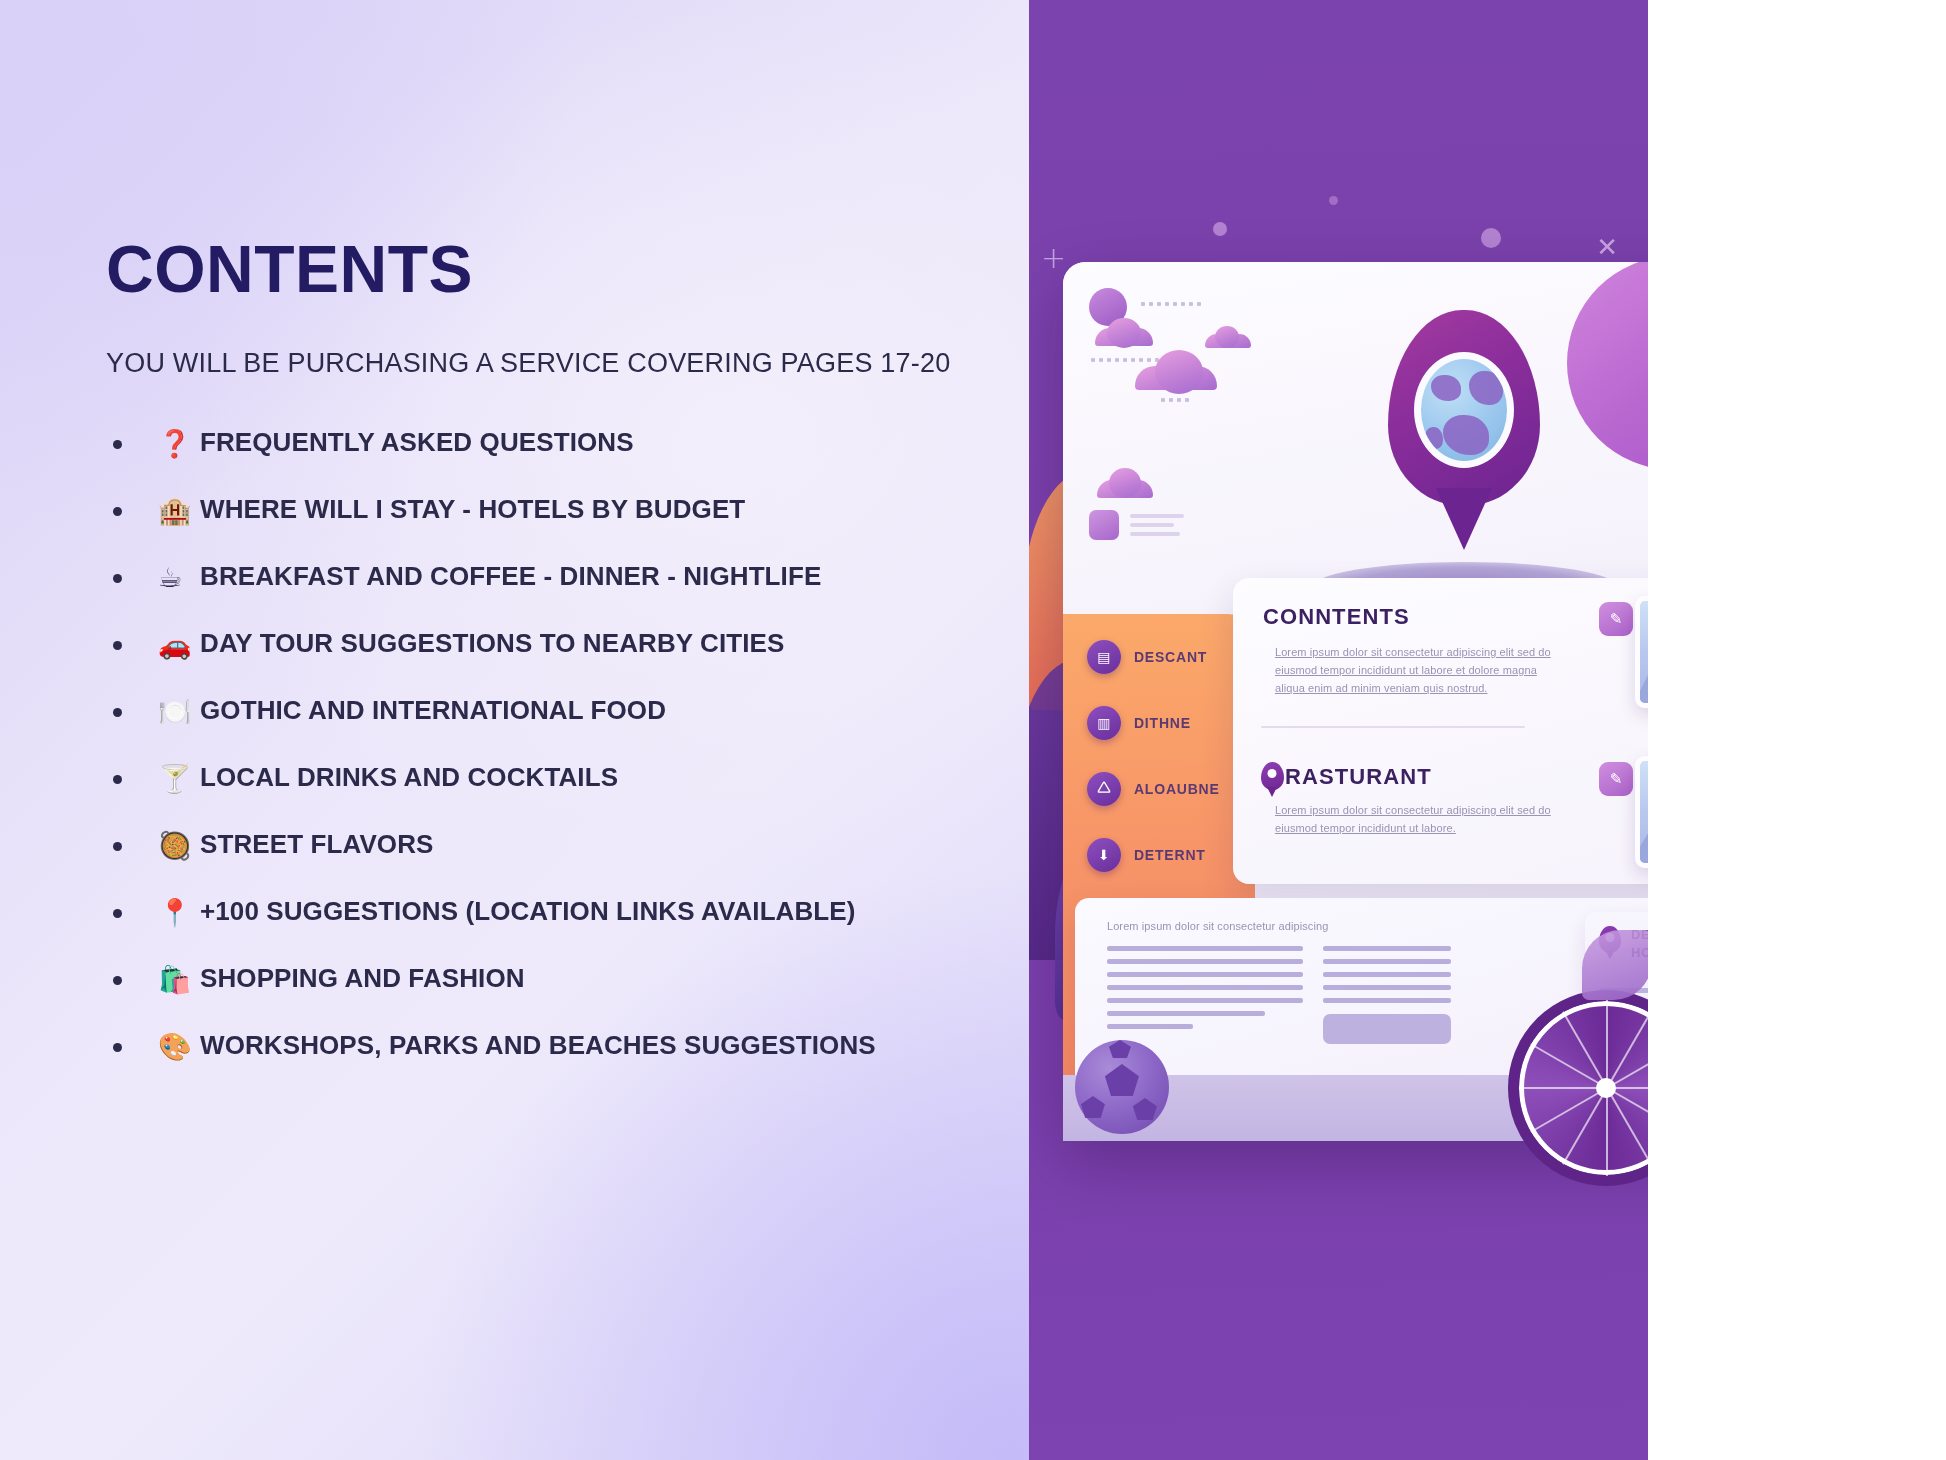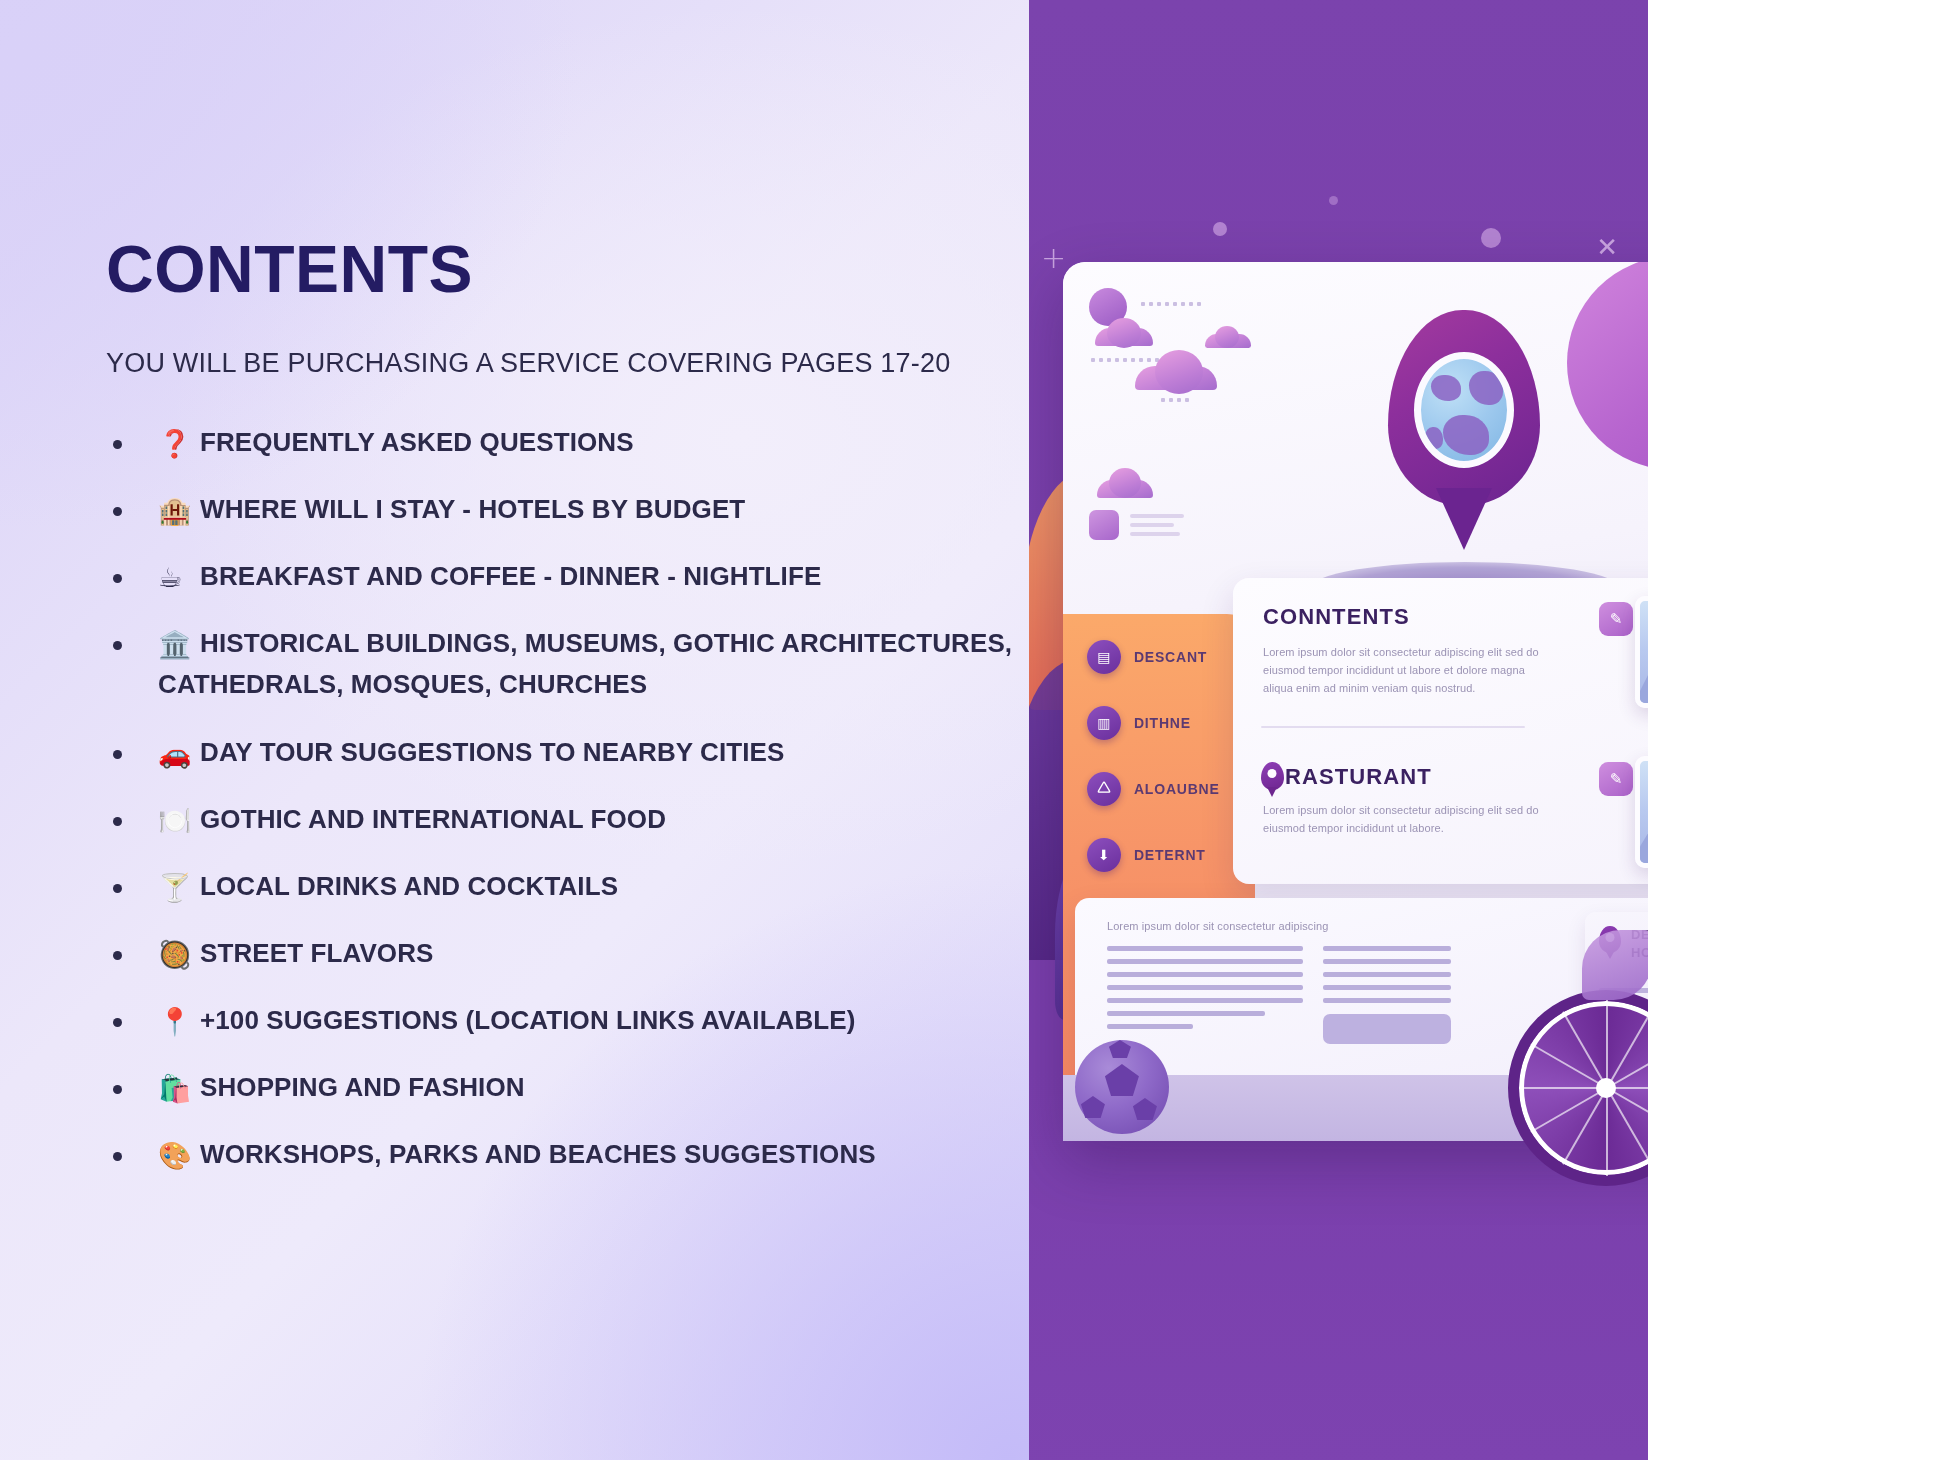--- a/index.html
+++ b/index.html
@@ -268,23 +268,23 @@
   .cc-pin::before {
     content:""; position:absolute; left:50%; top:7px; transform:translateX(-50%);
     width:9px; height:9px; border-radius:50%; background:#fdfcff;
   }
   .cc-pin::after {
     content:""; position:absolute; left:50%; bottom:-7px; transform:translateX(-50%);
     border-left:5px solid transparent; border-right:5px solid transparent;
     border-top:10px solid #6d268f;
   }
   .cc-lorem {
-    position:absolute; left:30px; top:66px;
+    position:absolute; left:42px; top:66px;
     width:280px;
-    font-size:11px; line-height:1.62; color:#9b93b4; letter-spacing:.1px;
+    font-size:11px; line-height:1.62; color:#9b93b4; letter-spacing:.1px;text-decoration:underline;
   }
   .cc-rule {
     position:absolute; left:28px; width:264px; height:2px;
     background:#e3dcf0; border-radius:1px;
   }
   .cc-edit {
     position:absolute; right:112px; top:24px;
     width:34px; height:34px; border-radius:9px;
     background:linear-gradient(150deg,#cf8fdf,#ab62c9);
     display:flex; align-items:center; justify-content:center;
@@ -431,24 +431,20 @@
           <span class="toc-bullet"></span>
           <span class="toc-emoji">❓</span><span>FREQUENTLY ASKED QUESTIONS</span>
         </li>
         <li class="toc-item">
           <span class="toc-bullet"></span>
           <span class="toc-emoji">🏨</span><span>WHERE WILL I STAY - HOTELS BY BUDGET</span>
         </li>
         <li class="toc-item">
           <span class="toc-bullet"></span>
           <span class="toc-emoji">☕</span><span>BREAKFAST AND COFFEE - DINNER - NIGHTLIFE</span>
-        </li>
-        <li class="toc-item wrap">
-          <span class="toc-bullet"></span>
-          <span class="toc-emoji">🏛️</span><span>HISTORICAL BUILDINGS, MUSEUMS, GOTHIC ARCHITECTURES, CATHEDRALS, MOSQUES, CHURCHES</span>
         </li>
         <li class="toc-item">
           <span class="toc-bullet"></span>
           <span class="toc-emoji">🚗</span><span>DAY TOUR SUGGESTIONS TO NEARBY CITIES</span>
         </li>
         <li class="toc-item">
           <span class="toc-bullet"></span>
           <span class="toc-emoji">🍽️</span><span>GOTHIC AND INTERNATIONAL FOOD</span>
         </li>
         <li class="toc-item">

